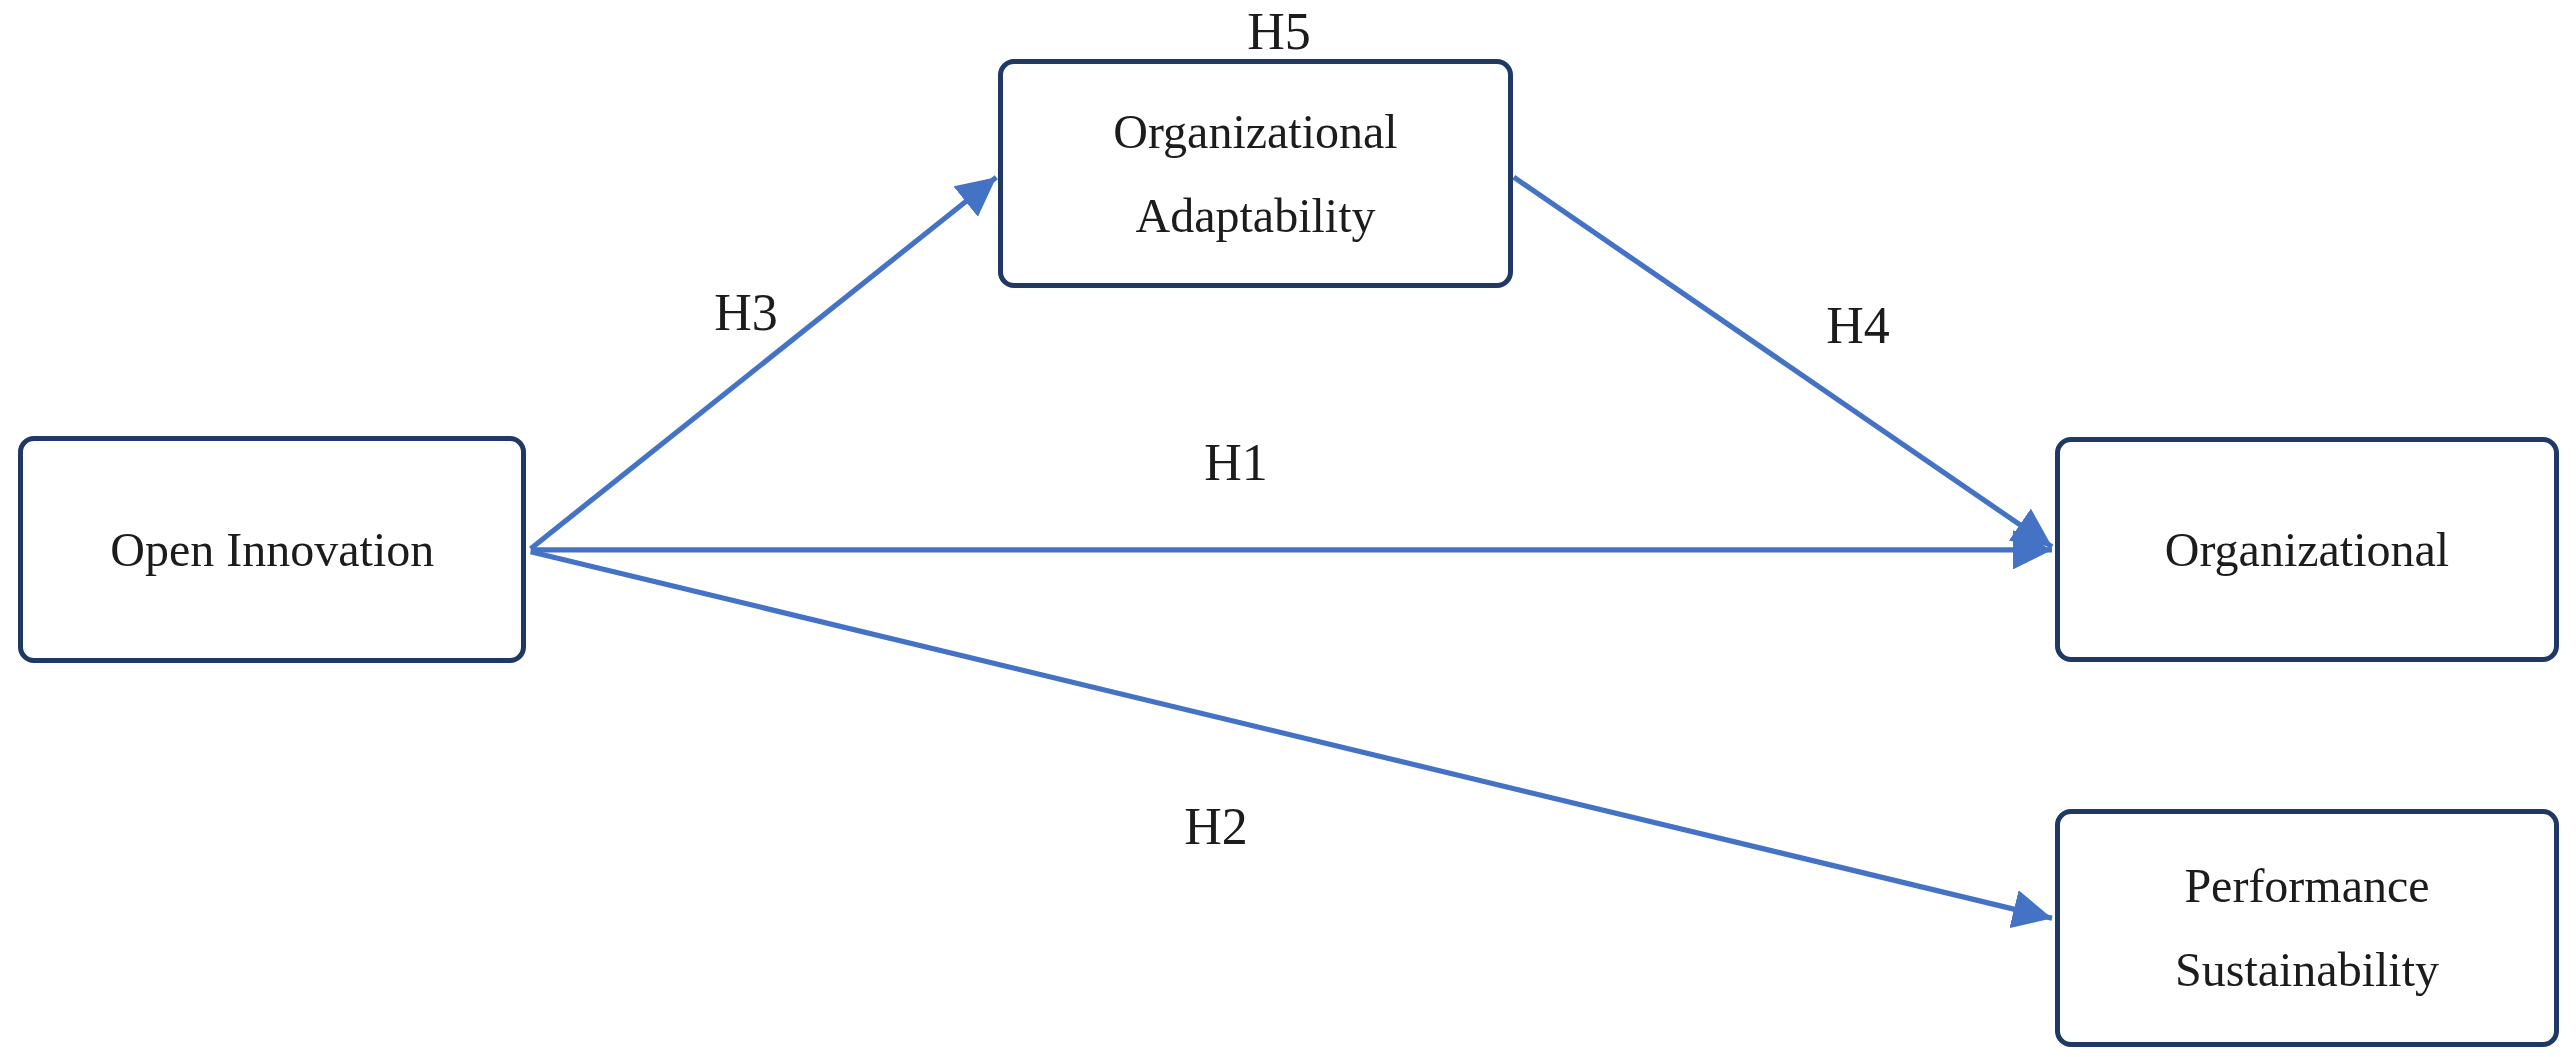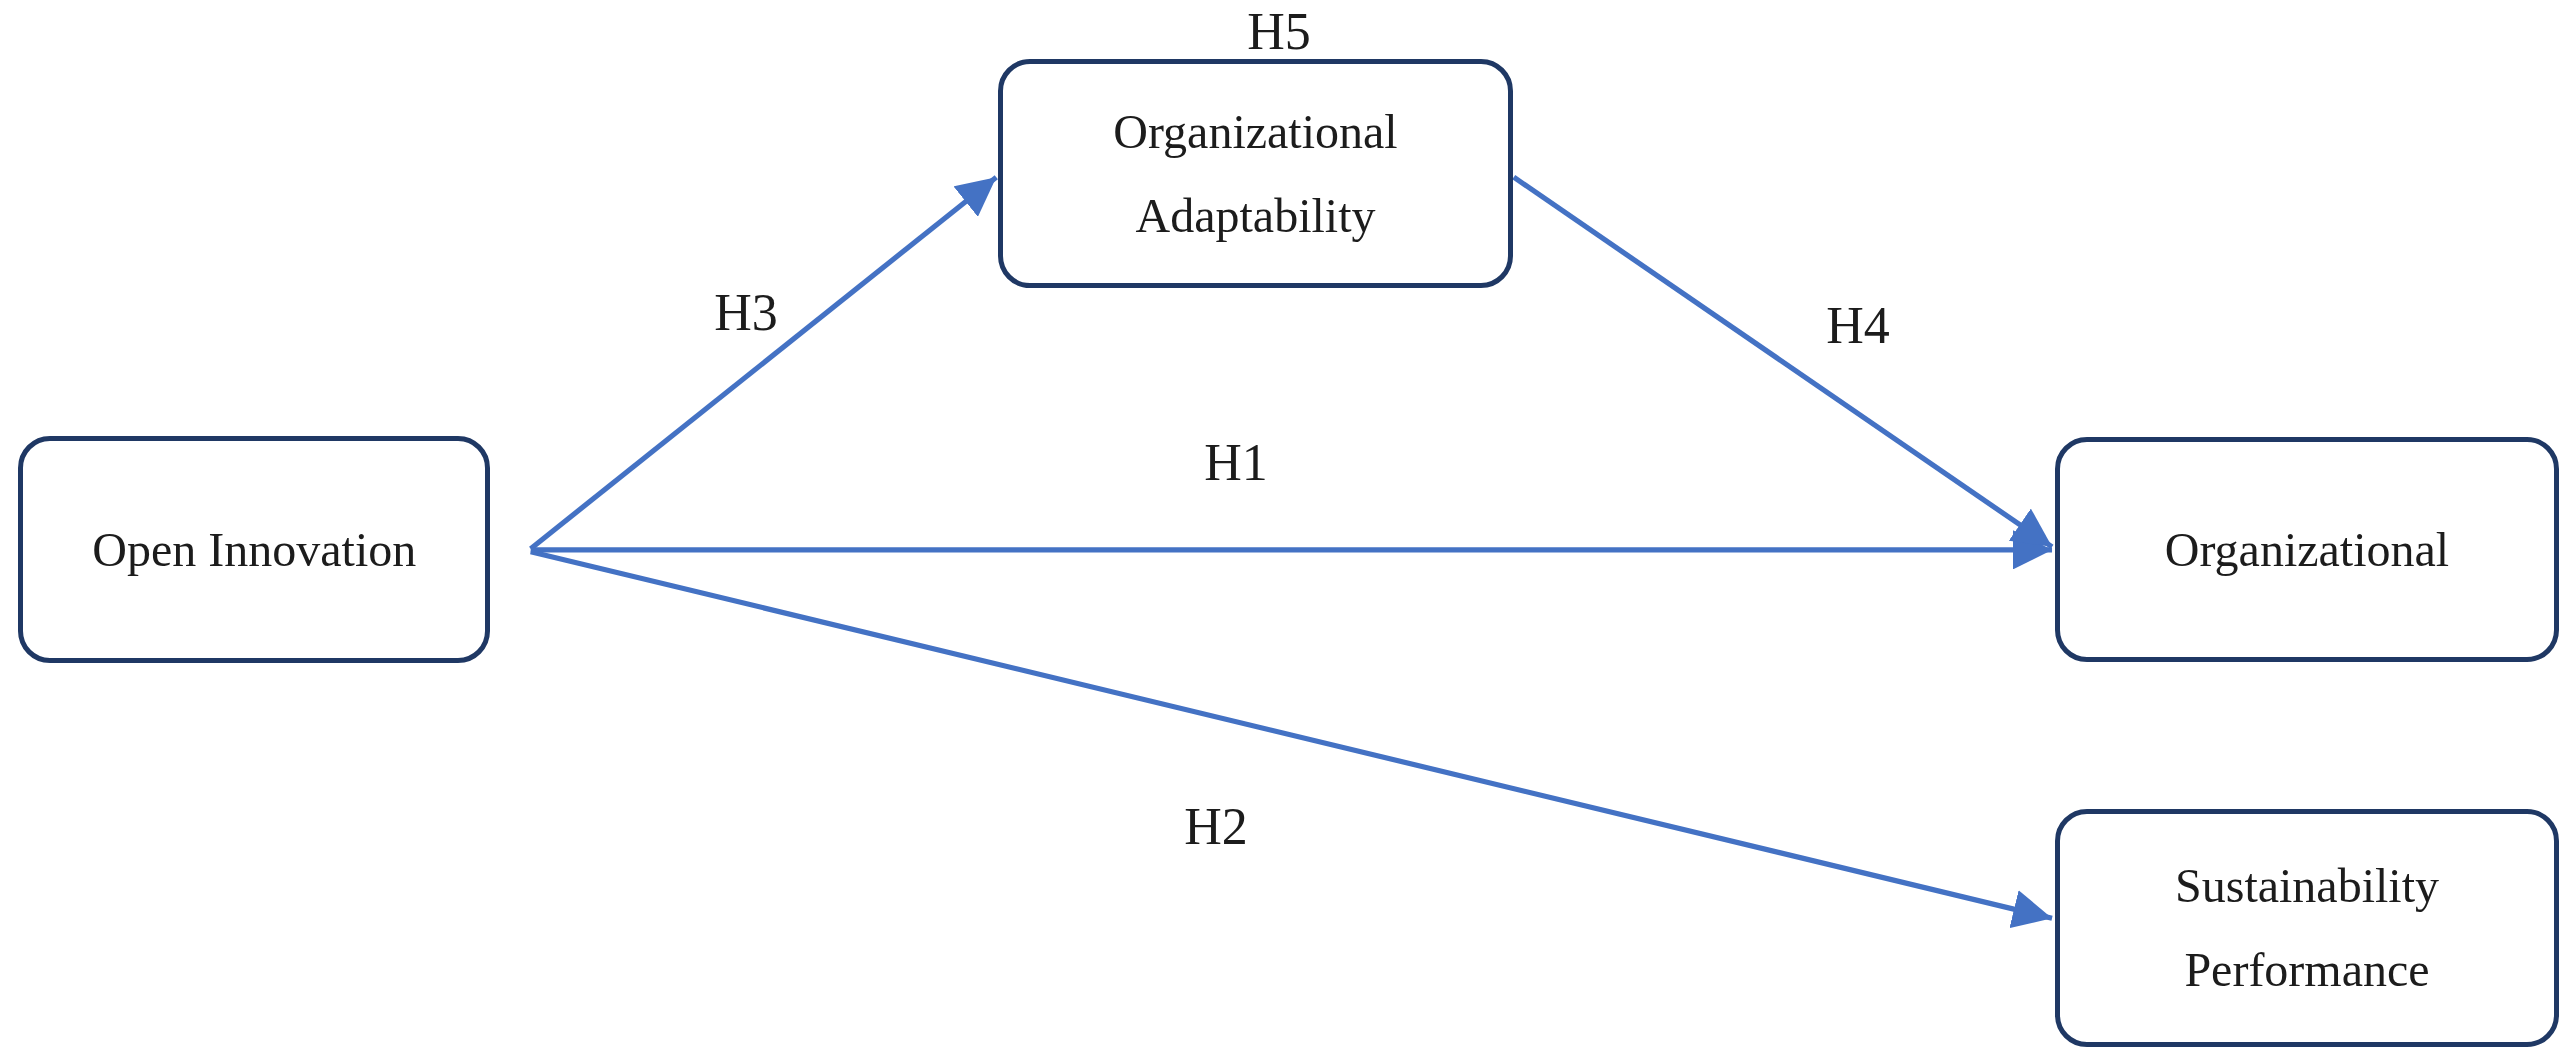--- a/index.html
+++ b/index.html
@@ -20,36 +20,36 @@
     position: absolute;
     left: 0;
     top: 0;
     width: 2576px;
     height: 1057px;
   }
   .node {
     position: absolute;
     box-sizing: border-box;
     border: 5.5px solid #1F3864;
-    border-radius: 32px;
+    border-radius: 16px;
     background: #ffffff;
     display: flex;
     flex-direction: column;
     align-items: center;
     justify-content: center;
     text-align: center;
     font-size: 48px;
     line-height: 1.75;
     color: #1c1c1c;
   }
   .node span {
     display: block;
     white-space: nowrap;
   }
-  .node-open-innovation      { left: 18.3px;   top: 436px;  width: 472px; height: 227px; }
+  .node-open-innovation      { left: 18.3px;   top: 436px;  width: 508px; height: 227px; }
   .node-adaptability         { left: 998px; top: 59px;   width: 515px; height: 229px; }
   .node-resilience           { left: 2055px; top: 437px;  width: 504px; height: 225px; }
   .node-sustainability       { left: 2055px; top: 809px; width: 504px; height: 238px; }
   .edge-label {
     position: absolute;
     transform: translate(-50%, -50%);
     font-size: 52px;
     line-height: 1;
     white-space: nowrap;
     color: #1c1c1c;
@@ -89,22 +89,22 @@
   <div class="node node-adaptability">
     <span>Organizational</span>
     <span>Adaptability</span>
   </div>
 
   <div class="node node-resilience">
     <span>Organizational</span>
   </div>
 
   <div class="node node-sustainability">
+    <span>Performance</span>
     <span>Sustainability</span>
-    <span>Performance</span>
   </div>
 
   <div class="edge-label edge-label-h1">H1</div>
   <div class="edge-label edge-label-h2">H2</div>
   <div class="edge-label edge-label-h3">H3</div>
   <div class="edge-label edge-label-h4">H4</div>
   <div class="edge-label edge-label-h5">H5</div>
 
 </div>
 

